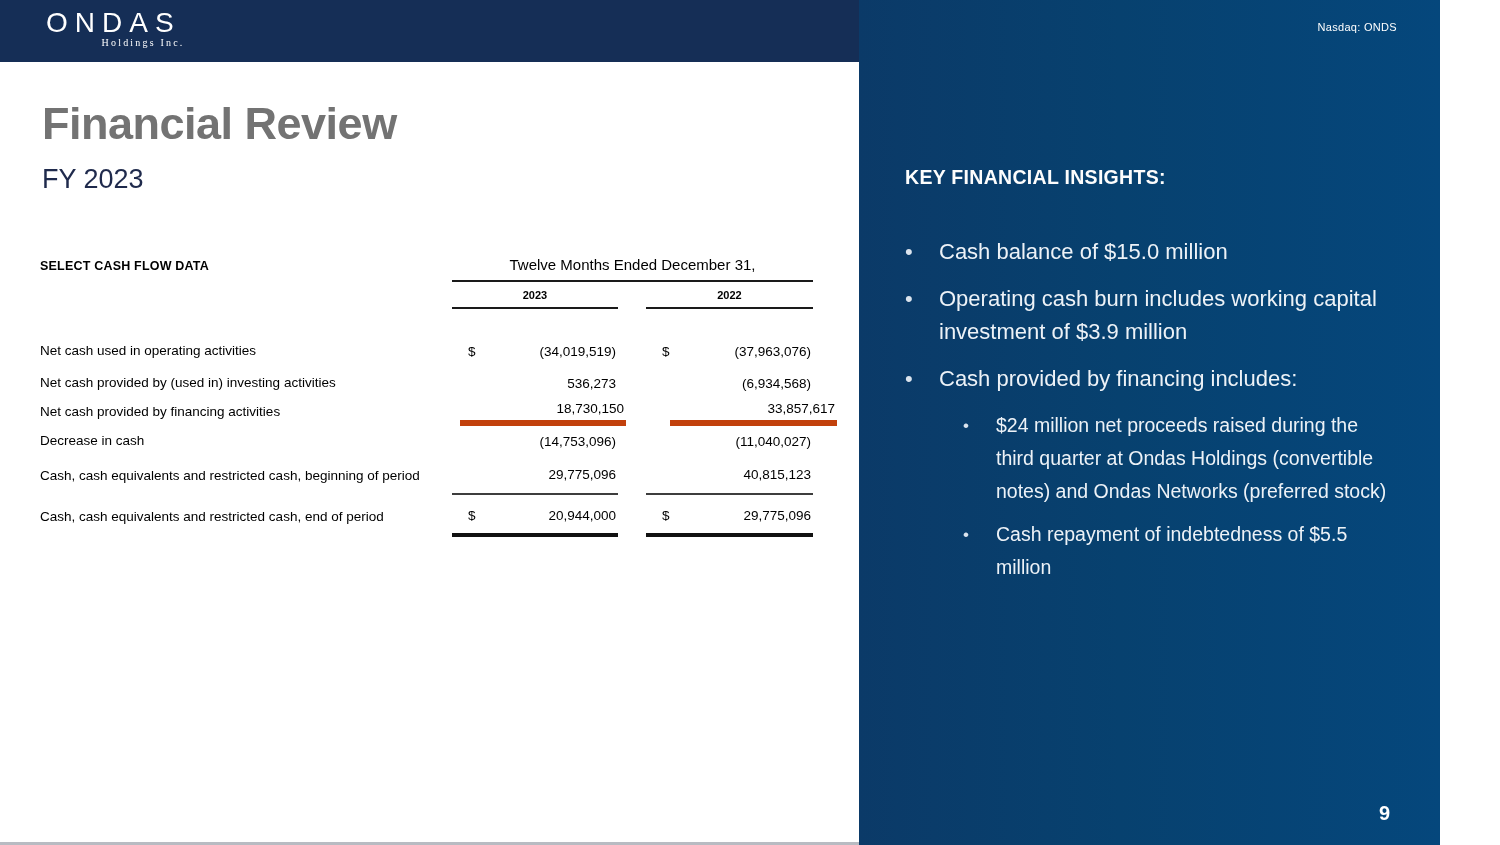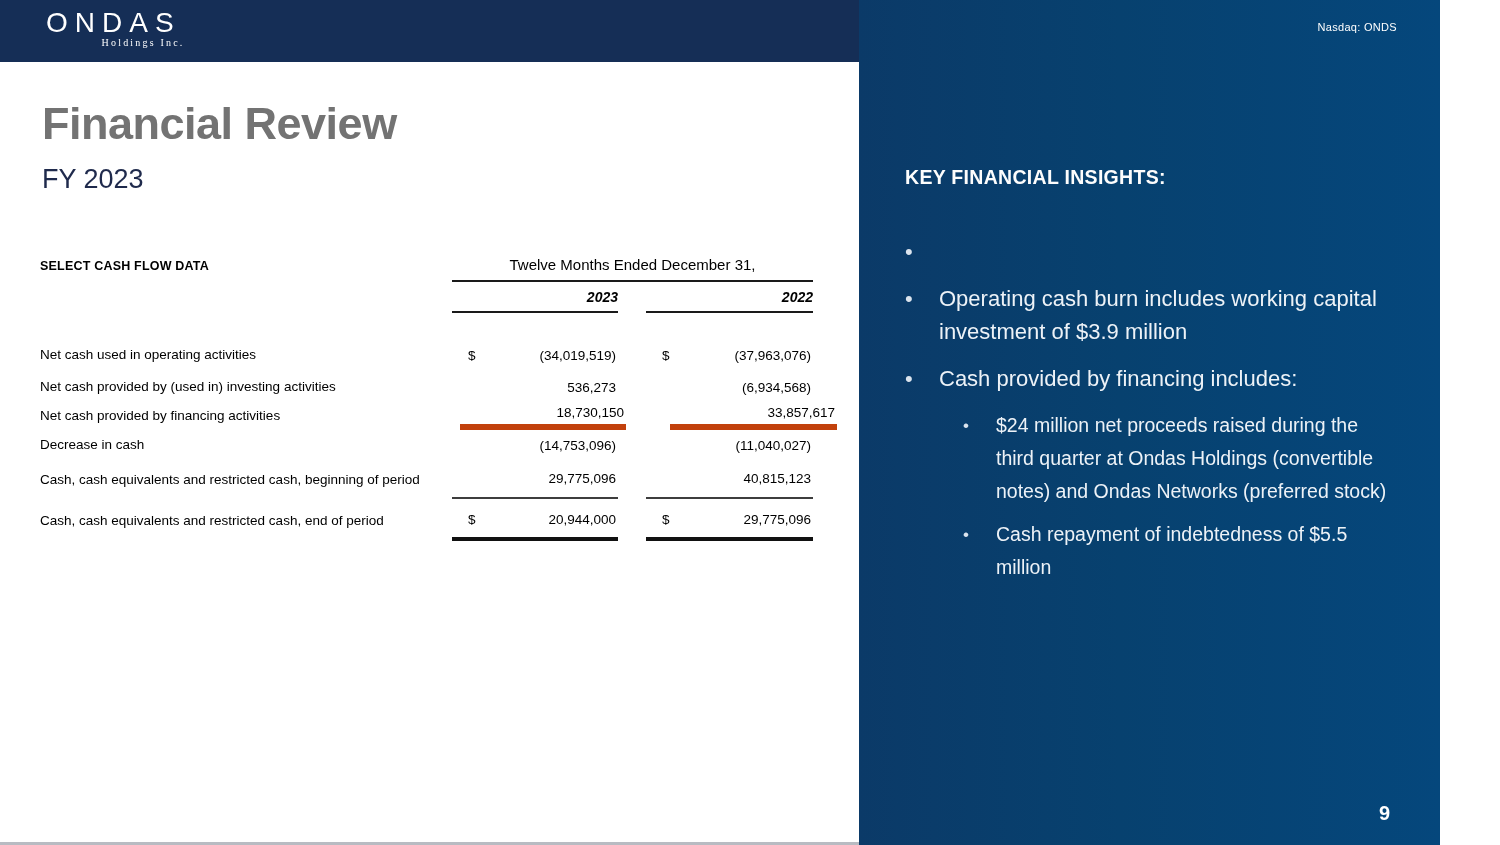--- a/index.html
+++ b/index.html
@@ -20,21 +20,21 @@
   .page-title { font-size: 45px; font-weight: 800; color: #737373; letter-spacing: -0.5px; position: absolute; left: 42px; top: 36px; }
   .page-subtitle { font-size: 27px; font-weight: 400; color: #1f2a4c; position: absolute; left: 42px; top: 102px; }
 
   
   .cash-table { position: absolute; left: 40px; top: 194px; width: 773px; color: #000; }
   .t-head { display: grid; grid-template-columns: 412px 361px; }
   .t-caption { font-size: 12.5px; font-weight: 700; letter-spacing: 0.2px; padding-top: 3px; }
   .t-spanner-wrap { border-bottom: 2px solid #1a1a1a; padding-bottom: 7px; }
   .t-spanner { font-size: 15px; font-weight: 400; text-align: center; }
   .t-colheads { display: grid; grid-template-columns: 412px 166px 28px 167px; }
-  .t-colhead { font-size: 14px; font-weight: 700; text-align: right; padding: 7px 0 6px 0; border-bottom: 2px solid #1a1a1a; font-style: italic; }
+  .t-colhead { font-size: 11px; font-weight: 700; text-align: center; padding: 7px 0 6px 0; border-bottom: 2px solid #1a1a1a; }
 
   .t-rows { margin-top: 24px; }
   .t-row { display: grid; grid-template-columns: 412px 166px 28px 167px; align-items: center; }
   .t-label { font-size: 13.5px; line-height: 1.58; padding-right: 10px; }
   .t-num { align-self: stretch; display: flex; align-items: center; font-size: 13.5px; }
   .t-dollar { padding-left: 16px; }
   .t-val { margin-left: auto; padding-right: 2px; }
   .r1 { height: 36px; }
   .r2 { height: 28px; }
   .r3 { height: 29px; gap: 8px; }
@@ -178,20 +178,21 @@
 
   <div class="right-col">
     <div class="ticker">Nasdaq: ONDS</div>
 
     <div class="insights">
       <div class="insights-heading">KEY FINANCIAL INSIGHTS:</div>
 
       <div class="bullets">
         <div class="bullet">
           <span class="b-dot">•</span>
+          <div class="b-text">Cash balance of $15.0 million</div>
         </div>
 
         <div class="bullet">
           <span class="b-dot">•</span>
           <div class="b-text">Operating cash burn includes working capital investment of $3.9 million</div>
         </div>
 
         <div class="bullet">
           <span class="b-dot">•</span>
           <div class="b-text">Cash provided by financing includes:</div>

